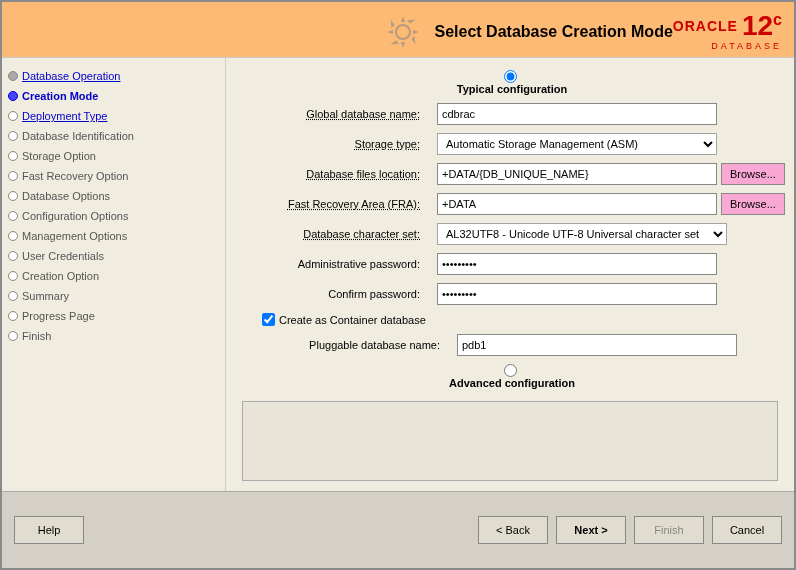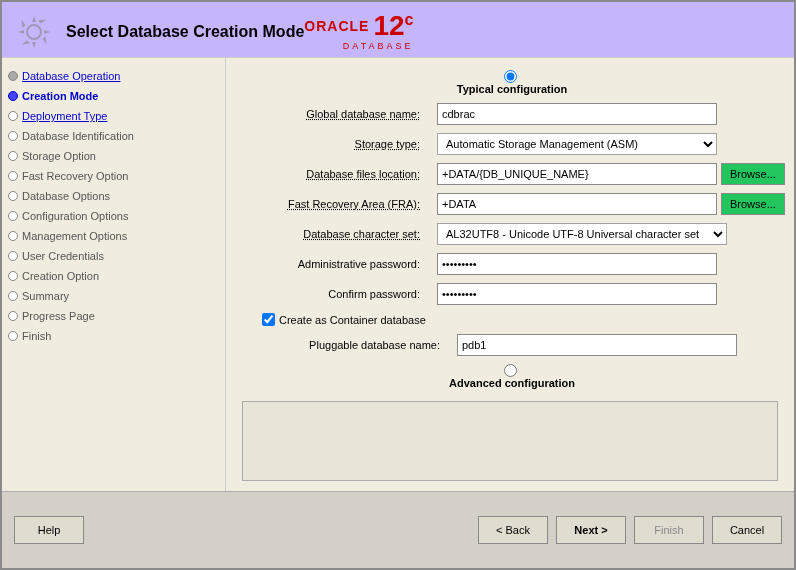--- a/index.html
+++ b/index.html
@@ -13,25 +13,25 @@
     }
     .window {
       width: 796px;
       height: 570px;
       background: #f0ece0;
       border: 2px solid #8a8a8a;
       display: flex;
       flex-direction: column;
     }
     .header {
-      background: #c4b5fd;
+      background: #fdba74;
       padding: 8px 12px 4px 12px;
       display: flex;
       align-items: center;
-      justify-content: flex-start;
+      justify-content: flex-end;
       border-bottom: 1px solid #ccc;
       min-height: 56px;
     }
     .oracle-logo {
       display: flex;
       flex-direction: column;
       align-items: flex-end;
     }
     .oracle-top {
       display: flex;
@@ -142,21 +142,21 @@
       background: #fff;
       padding: 2px 4px;
       font-size: 11px;
       width: 280px;
     }
     .browse-btn {
       margin-left: 4px;
       height: 22px;
       padding: 0 8px;
       border: 1px solid #888;
-      background: #22c55e;
+      background: #f9a8d4;
       font-size: 11px;
       cursor: pointer;
       white-space: nowrap;
     }
     .radio-group {
       display: flex;
       align-items: center;
       margin-bottom: 8px;
       flex-direction: column;
     }

